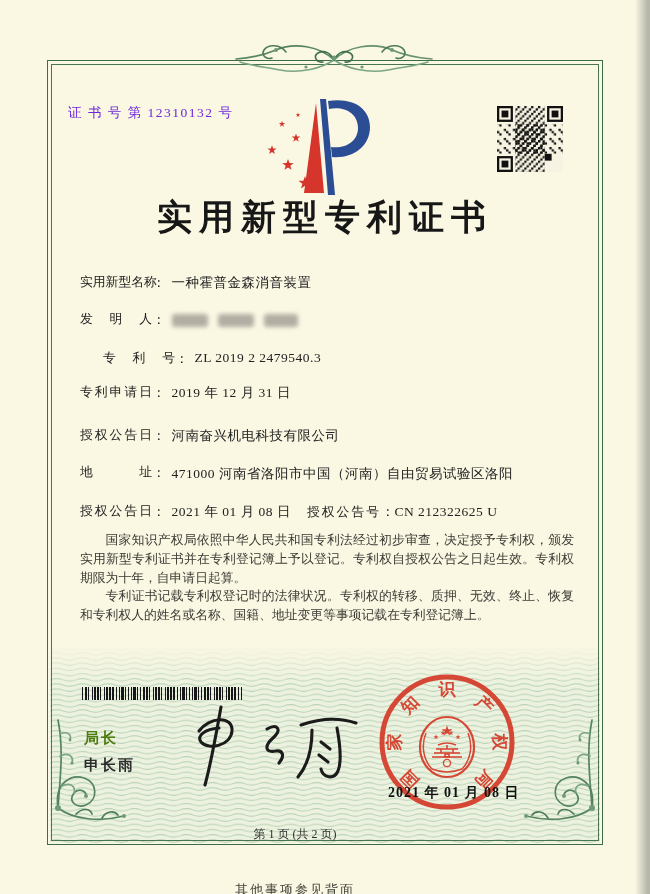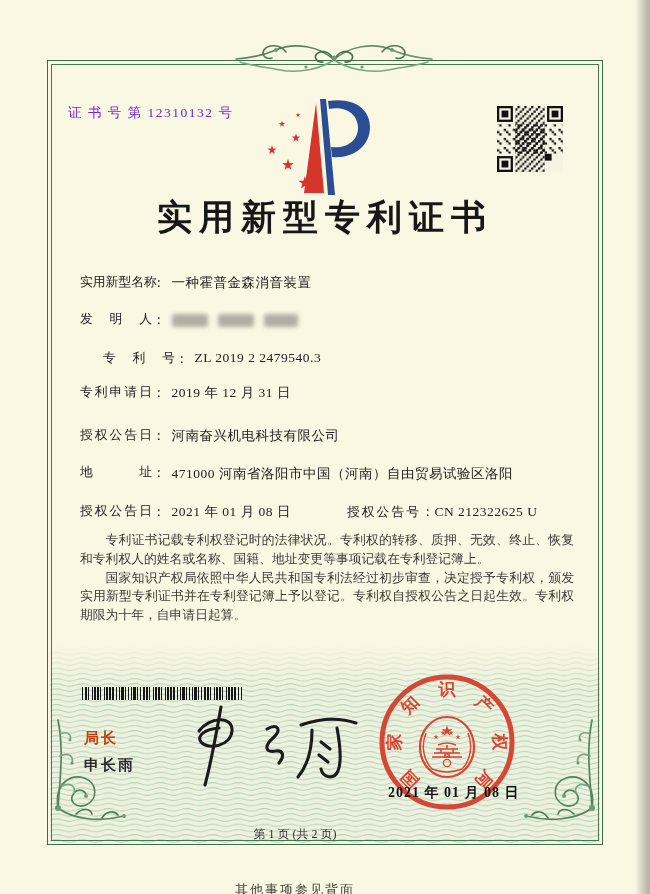--- a/index.html
+++ b/index.html
@@ -27,39 +27,39 @@
   .fld-label{display:inline-block;width:72px;font-size:12.8px;
     text-align:justify;text-align-last:justify;-moz-text-align-last:justify;
     vertical-align:top;}
   .fld-colon{display:inline-block;vertical-align:top;}
   .fld-value{display:inline-block;margin-left:6px;vertical-align:top;letter-spacing:.5px;}
   .addr-value{white-space:normal;width:408px;line-height:19px;}
   .redacted-wrap{display:inline-block;margin-left:6px;vertical-align:middle;}
   .redacted-blob{display:inline-block;height:13px;border-radius:3px;
     background:#9a968e;filter:blur(2.2px);opacity:.75;margin-right:10px;vertical-align:middle;}
   .pair2{position:absolute;left:227px;top:0;}
-  .pair2 .lbl2{letter-spacing:2px;font-size:12.8px;margin-left:40px;}
+  .pair2 .lbl2{letter-spacing:2px;font-size:12.8px;}
   
   .paras{left:80px;top:531px;width:494px;}
   .paras p{margin:0;font-size:12.8px;line-height:18.8px;text-indent:2em;
     color:#3b3b35;text-align:justify;}
   
   .band{left:50px;top:646px;width:550px;height:197px;
     -webkit-mask-image:linear-gradient(180deg,transparent 0,#000 38px);
     mask-image:linear-gradient(180deg,transparent 0,#000 38px);}
   
   .barcode{left:82px;top:687px;width:160px;height:13px;
     background:repeating-linear-gradient(90deg,
       #17171a 0 1.5px,transparent 1.5px 2.6px,
       #17171a 2.6px 5px,transparent 5px 6px,
       #17171a 6px 7.2px,transparent 7.2px 9.6px,
       #17171a 9.6px 10.6px,transparent 10.6px 12.2px);}
   
   .director-title{left:84px;top:729px;font-size:15px;font-weight:600;
-    font-family:"Liberation Sans","DejaVu Sans",sans-serif;color:#c2410c;letter-spacing:2px;}
+    font-family:"Liberation Sans","DejaVu Sans",sans-serif;color:#4d7c0f;letter-spacing:2px;}
   .director-name{left:84px;top:756px;font-size:15px;font-weight:600;
     font-family:"Liberation Sans","DejaVu Sans",sans-serif;color:#2b2b2b;letter-spacing:2px;}
   
   .seal-date{left:388px;top:784px;font-size:14px;font-weight:bold;color:#111;
     letter-spacing:1px;z-index:6;}
   
   .page-number{left:195px;top:826px;width:200px;text-align:center;font-size:12px;color:#2e2e2e;}
   .back-note{left:195px;top:857px;width:200px;text-align:center;font-size:13px;
     color:#41413a;letter-spacing:2px;margin-top:24px;}
   svg{display:block;}
@@ -180,22 +180,22 @@
 <div class="abs row z3" style="top:439px;margin-top:25px;">
   <span class="fld-label">地址</span><span class="fld-colon">：</span><span class="fld-value addr-value"><span>471000 河南省洛阳市中国（河南）自由贸易试验区洛阳</span><br></span>
 </div>
 
 <div class="abs row z3" style="top:503px;">
   <span class="fld-label">授权公告日</span><span class="fld-colon">：</span><span class="fld-value">2021 年 01 月 08 日</span>
   <span class="pair2"><span class="lbl2">授权公告号</span><span>：</span><span style="letter-spacing:.5px;">CN 212322625 U</span></span>
 </div>
 
 <div class="abs paras z3">
+  <p>国家知识产权局依照中华人民共和国专利法经过初步审查，决定授予专利权，颁发实用新型专利证书并在专利登记簿上予以登记。专利权自授权公告之日起生效。专利权期限为十年，自申请日起算。</p>
   <p>专利证书记载专利权登记时的法律状况。专利权的转移、质押、无效、终止、恢复和专利权人的姓名或名称、国籍、地址变更等事项记载在专利登记簿上。</p>
-  <p>国家知识产权局依照中华人民共和国专利法经过初步审查，决定授予专利权，颁发实用新型专利证书并在专利登记簿上予以登记。专利权自授权公告之日起生效。专利权期限为十年，自申请日起算。</p>
 </div>
 
 <div class="abs barcode z3"></div>
 
 <div class="abs director-title z3">局长</div>
 <div class="abs director-name z3">申长雨</div>
 
 <svg class="abs z3" style="left:175px;top:695px;" width="185" height="100" viewBox="0 0 185 100">
   <g fill="none" stroke="#1b1b1b" stroke-width="3.1" stroke-linecap="round" stroke-linejoin="round">
     <path d="M46,12 C42,34 37,64 30,90"></path>

